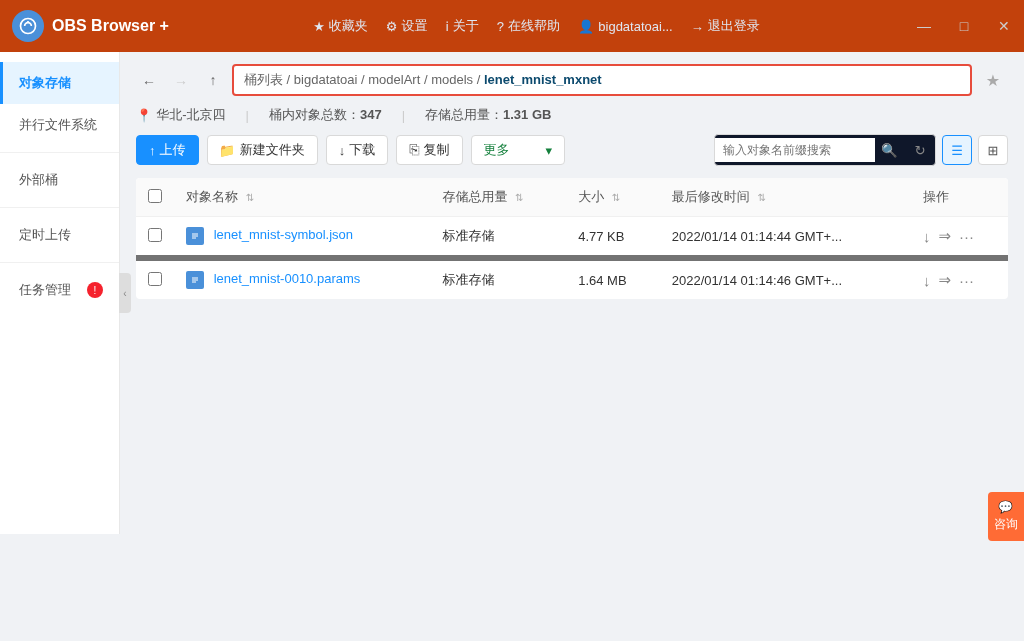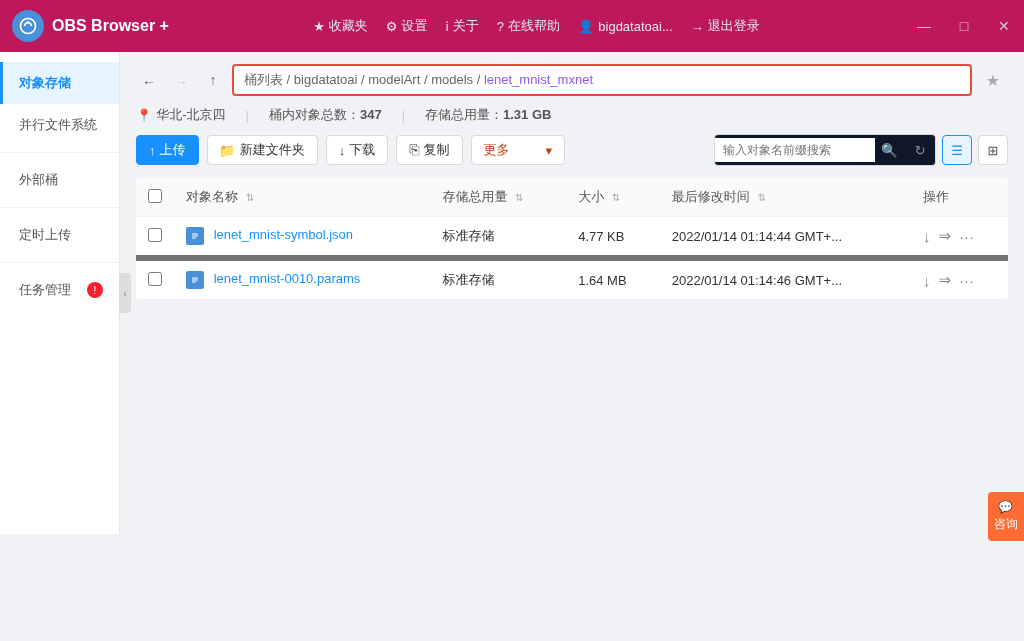--- a/index.html
+++ b/index.html
@@ -1,20 +1,20 @@
 <!DOCTYPE html>
 <html><head>
   <meta charset="utf-8">
   <style>
     * { box-sizing: border-box; margin: 0; padding: 0; }
     body { font-family: 'Microsoft YaHei', 'PingFang SC', sans-serif; font-size: 13px; background: #f0f2f5; color: #333; width: 1024px; height: 641px; overflow: hidden; }
 
     
     .titlebar {
-      background: #be185d;
+      background: #c2410c;
       height: 52px;
       display: flex;
       align-items: center;
       justify-content: space-between;
       padding: 0 0 0 12px;
       color: #fff;
     }
     .titlebar-left {
       display: flex;
       align-items: center;
@@ -135,21 +135,21 @@
       border: 2px solid #e74c3c;
       border-radius: 4px;
       padding: 5px 10px;
       background: #fff;
       display: flex;
       align-items: center;
       font-size: 13px;
       color: #333;
     }
     .address-input-wrap .path-part { color: #666; }
-    .address-input-wrap .path-part.current { color: #8b5cf6; font-weight: 400; }
+    .address-input-wrap .path-part.current { color: #0c4a6e; font-weight: 700; }
     .address-fav {
       width: 30px; height: 30px;
       display: flex; align-items: center; justify-content: center;
       cursor: pointer; color: #aaa; font-size: 16px;
     }
 
     
     .stats-bar {
       display: flex;
       align-items: center;
@@ -174,21 +174,21 @@
       border: 1px solid #d9d9d9;
       border-radius: 4px;
       background: #fff;
       cursor: pointer;
       font-size: 13px;
       color: #333;
     }
     .toolbar-btn.primary {
       background: #1890ff; color: #fff; border-color: #1890ff;
     }
-    .toolbar-btn.disabled { color: #c2410c; cursor: default; gap: 36px; }
+    .toolbar-btn.disabled { color: #15803d; cursor: default; gap: 36px; }
     .toolbar-right {
       margin-left: auto;
       display: flex;
       align-items: center;
       gap: 6px;
     }
     .search-input-wrap {
       display: flex;
       align-items: center;
       border: 1px solid #d9d9d9;

